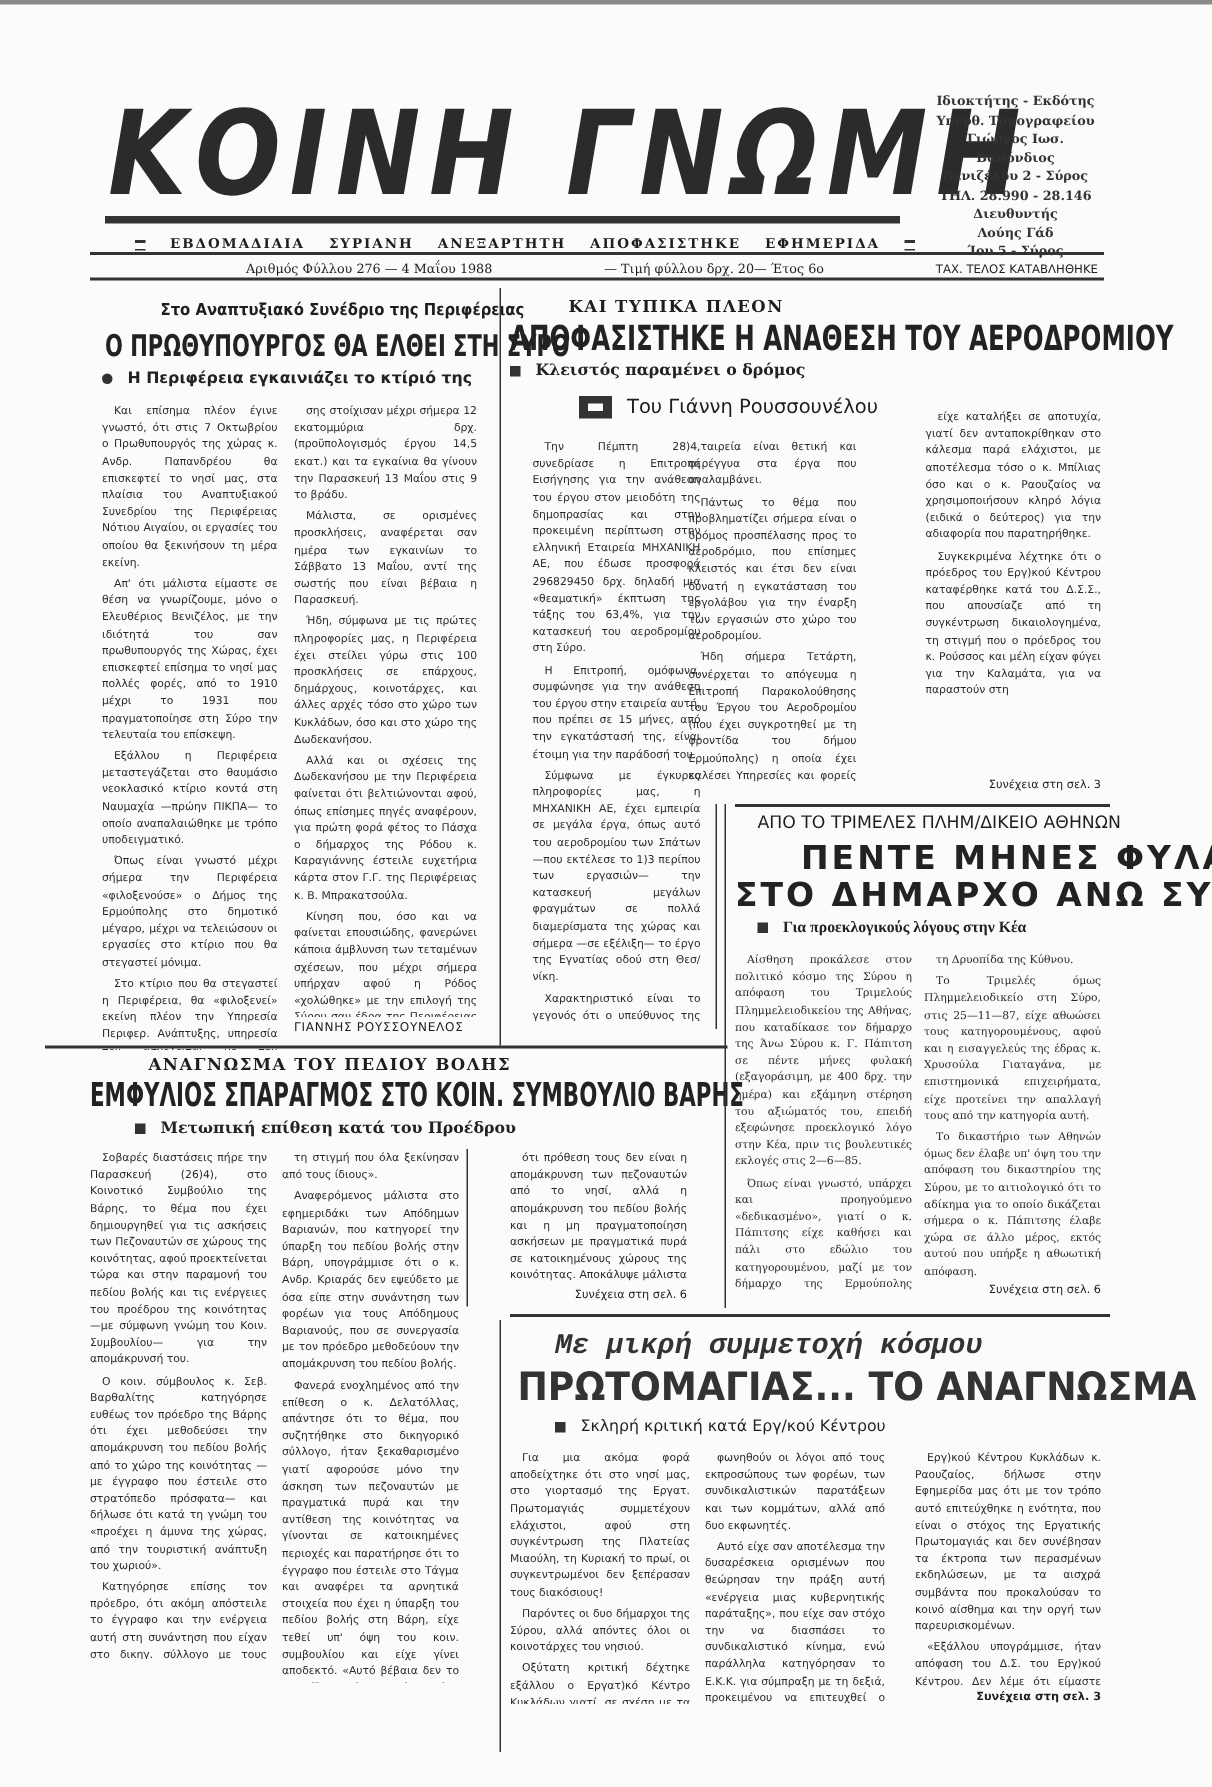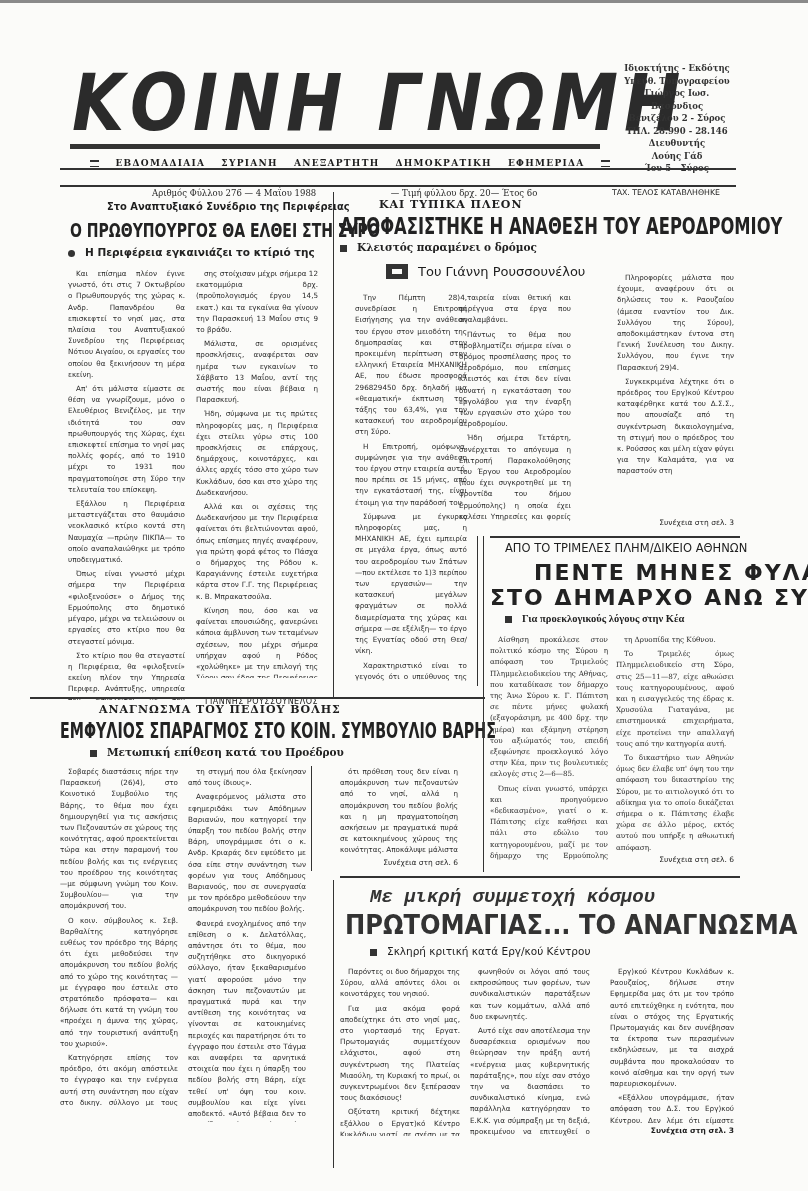--- a/index.html
+++ b/index.html
@@ -5,21 +5,21 @@
   html,body{margin:0;padding:0;background:#fbfbf9;}
   body{width:808px;height:1191px;position:relative;overflow:hidden;font-family:"DejaVu Sans",sans-serif;color:#1e1e1e;}
   .abs{position:absolute;}
   .topbar{left:0;top:0;width:808px;height:3px;background:#8a8a8a;}
   .masthead{left:72px;top:62px;width:540px;height:82px;font-family:"DejaVu Sans Condensed","DejaVu Sans",sans-serif;font-weight:bold;font-style:italic;font-size:78px;line-height:82px;letter-spacing:6px;color:#2b2b2b;transform:scaleX(0.96);transform-origin:left top;white-space:nowrap;}
   .masthead-rule{left:70px;top:144px;width:530px;height:5px;background:#333;}
   .pubinfo{left:622px;top:62px;width:110px;font-family:"DejaVu Serif",serif;font-size:8.5px;line-height:12.5px;text-align:center;font-weight:bold;color:#333;}
   .tagline{left:90px;top:158px;width:520px;font-family:"DejaVu Serif",serif;font-weight:bold;font-size:9px;letter-spacing:1.3px;display:flex;gap:16px;align-items:center;}
   .tagline .dash{width:36px;height:4px;border-top:2px solid #333;border-bottom:1px solid #333;}
   .rule-thick{height:2px;background:#333;}
-  .issuebar{left:44px;top:170px;width:676px;font-family:"DejaVu Serif",serif;font-size:8.5px;display:flex;justify-content:space-between;padding-top:18px;text-align:right;}
+  .issuebar{left:56px;top:170px;width:676px;font-family:"DejaVu Serif",serif;font-size:8.5px;display:flex;justify-content:space-between;padding-top:5px;text-align:right;}
   .col-text{font-family:"DejaVu Sans",sans-serif;font-size:7.2px;line-height:11.2px;color:#2a2a2a;text-align:justify;overflow:hidden;}
   .col-text p{margin:0 0 3px 0;text-indent:8px;}
   .kicker{font-family:"DejaVu Sans Condensed","DejaVu Sans",sans-serif;font-weight:bold;margin-left:39px;}
   .headline{font-family:"DejaVu Sans Condensed","DejaVu Sans",sans-serif;font-weight:bold;color:#222;white-space:nowrap;transform-origin:left top;}
   .sub{font-family:"DejaVu Sans",sans-serif;font-weight:bold;font-size:10.5px;color:#222;white-space:nowrap;}
   .sq{display:inline-block;width:7px;height:7px;background:#333;margin-right:10px;vertical-align:middle;}
   .vline{width:1px;background:#333;}
   .hline{height:2px;background:#333;}
   .cont{font-family:"DejaVu Sans",sans-serif;font-size:7.5px;text-align:right;}
   .serif-text{font-family:"DejaVu Serif",serif;font-size:7.2px;line-height:11.2px;color:#2a2a2a;text-align:justify;overflow:hidden;}
@@ -40,21 +40,21 @@
   <div>ΤΗΛ. 28.990 - 28.146</div>
   <div>Διευθυντής</div>
   <div>Λούης Γάδ</div>
   <div>Ίου 5 - Σύρος</div>
 </div>
 <div class="abs tagline">
   <span class="dash"></span>
   <span>ΕΒΔΟΜΑΔΙΑΙΑ</span>
   <span>ΣΥΡΙΑΝΗ</span>
   <span>ΑΝΕΞΑΡΤΗΤΗ</span>
-  <span>ΔΗΜΟΚΡΑΤΙΚΗ</span>
+  <span>ΑΠΟΦΑΣΙΣΤΗΚΕ</span>
   <span>ΕΦΗΜΕΡΙΔΑ</span>
   <span class="dash"></span>
 </div>
 <div class="abs rule-thick" style="left:60px;top:168px;width:676px;"></div>
 <div class="abs issuebar">
   <span style="margin-left:108px;">Αριθμός Φύλλου 276 — 4 Μαΐου 1988</span>
   <span>— Τιμή φύλλου δρχ. 20— Έτος 6ο</span>
   <span style="font-family:'DejaVu Sans',sans-serif;font-size:7.8px;">ΤΑΧ. ΤΕΛΟΣ ΚΑΤΑΒΛΗΘΗΚΕ</span>
 </div>
 <div class="abs rule-thick" style="left:60px;top:185px;width:676px;"></div>
@@ -70,21 +70,21 @@
   <p>Στο κτίριο που θα στεγαστεί η Περιφέρεια, θα «φιλοξενεί» εκείνη πλέον την Υπηρεσία Περιφερ. Ανάπτυξης, υπηρεσία που ασχολείται με την προώθηση των επενδύσεων και της περιοχής γενικότερα, στελεχωμένη σήμερα από εφτά υπαλλήλους.</p>
 
 </div>
 <div class="abs col-text" style="left:196px;top:268px;width:122px;height:410px;">
   <p>σης στοίχισαν μέχρι σήμερα 12 εκατομμύρια δρχ. (προϋπολογισμός έργου 14,5 εκατ.) και τα εγκαίνια θα γίνουν την Παρασκευή 13 Μαΐου στις 9 το βράδυ.</p>
   <p>Μάλιστα, σε ορισμένες προσκλήσεις, αναφέρεται σαν ημέρα των εγκαινίων το Σάββατο 13 Μαΐου, αντί της σωστής που είναι βέβαια η Παρασκευή.</p>
   <p>Ήδη, σύμφωνα με τις πρώτες πληροφορίες μας, η Περιφέρεια έχει στείλει γύρω στις 100 προσκλήσεις σε επάρχους, δημάρχους, κοινοτάρχες, και άλλες αρχές τόσο στο χώρο των Κυκλάδων, όσο και στο χώρο της Δωδεκανήσου.</p>
   <p>Αλλά και οι σχέσεις της Δωδεκανήσου με την Περιφέρεια φαίνεται ότι βελτιώνονται αφού, όπως επίσημες πηγές αναφέρουν, για πρώτη φορά φέτος το Πάσχα ο δήμαρχος της Ρόδου κ. Καραγιάννης έστειλε ευχετήρια κάρτα στον Γ.Γ. της Περιφέρειας κ. Β. Μπρακατσούλα.</p>
   <p>Κίνηση που, όσο και να φαίνεται επουσιώδης, φανερώνει κάποια άμβλυνση των τεταμένων σχέσεων, που μέχρι σήμερα υπήρχαν αφού η Ρόδος «χολώθηκε» με την επιλογή της Σύρου σαν έδρα της Περιφέρειας και προσπαθεί να αποσκιστεί και να δημιουργήσει ξεχωριστή Περιφέρεια στο χώρο της Δωδεκανήσου.</p>
 </div>
-<div class="abs" style="left:196px;top:680px;width:122px;text-align:right;font-size:8px;letter-spacing:0.5px;margin-top:17px;">ΓΙΑΝΝΗΣ ΡΟΥΣΣΟΥΝΕΛΟΣ</div>
+<div class="abs" style="left:196px;top:680px;width:122px;font-size:8px;letter-spacing:0.5px;">ΓΙΑΝΝΗΣ ΡΟΥΣΣΟΥΝΕΛΟΣ</div>
 <div class="abs vline" style="left:333px;top:192px;height:505px;"></div>
 
 <div class="abs kicker" style="left:340px;top:198px;font-size:11px;font-family:'DejaVu Serif',serif;letter-spacing:1px;">ΚΑΙ ΤΥΠΙΚΑ ΠΛΕΟΝ</div>
 <div class="abs headline" style="left:340px;top:213px;font-size:23px;transform:scaleX(0.79);">ΑΠΟΦΑΣΙΣΤΗΚΕ Η ΑΝΑΘΕΣΗ ΤΟΥ ΑΕΡΟΔΡΟΜΙΟΥ</div>
 <div class="abs sub" style="left:340px;top:241px;font-family:'DejaVu Serif',serif;"><span class="sq"></span><span>Κλειστός παραμένει ο δρόμος</span></div>
 <div class="abs" style="left:342px;top:264px;display:flex;align-items:center;padding-left:44px;">
   <span style="display:inline-block;width:22px;height:15px;background:#333;position:relative;margin-right:10px;">
       <span style="position:absolute;left:6px;top:5px;width:10px;height:5px;background:#fbfbf9;"></span>
     </span>
   <span style="font-size:13px;">Του Γιάννη Ρουσσουνέλου</span>
@@ -96,21 +96,21 @@
   <p>Χαρακτηριστικό είναι το γεγονός ότι ο υπεύθυνος της Πολιτικής Αεροπορίας δήλωσε, μετά τα τέλος της δημοπρασίας, ότι «η ανάδοχος εταιρεία είναι ό,τι το καλύτερο μπορούσε να πετύχει ο διαγωνισμός αυτός», ενώ θεωρώντας προφανώς —εκτός της προσφερόμενης τιμής— ότι η ε-</p>
 </div>
 <div class="abs vline" style="left:477px;top:536px;height:150px;"></div>
 <div class="abs col-text" style="left:459px;top:292px;width:112px;height:232px;">
   <p>ταιρεία είναι θετική και φερέγγυα στα έργα που αναλαμβάνει.</p>
   <p>Πάντως το θέμα που προβληματίζει σήμερα είναι ο δρόμος προσπέλασης προς το αεροδρόμιο, που επίσημες κλειστός και έτσι δεν είναι δυνατή η εγκατάσταση του εργολάβου για την έναρξη των εργασιών στο χώρο του αεροδρομίου.</p>
   <p>Ήδη σήμερα Τετάρτη, συνέρχεται το απόγευμα η Επιτροπή Παρακολούθησης του Έργου του Αεροδρομίου (που έχει συγκροτηθεί με τη φροντίδα του δήμου Ερμούπολης) η οποία έχει καλέσει Υπηρεσίες και φορείς του νησιού, προκειμένου να βρεθούν λύσεις για ορισμένα θέματα τα οποία μπορούν να αντιμετωπιστούν «εκ των έσω».</p>
 
 </div>
 <div class="abs col-text" style="left:617px;top:272px;width:117px;height:246px;">
-  <p>Πληροφορίες μάλιστα που έχουμε, αναφέρουν ότι οι δηλώσεις του κ. Ραουζαίου (άμεσα εναντίον του Δικ. Συλλόγου της Σύρου), αποδοκιμάστηκαν έντονα στη Γενική Συνέλευση του Δικηγ. Συλλόγου, που έγινε την Παρασκευή 29)4.</p>
+  <p>είχε καταλήξει σε αποτυχία, γιατί δεν ανταποκρίθηκαν στο κάλεσμα παρά ελάχιστοι, με αποτέλεσμα τόσο ο κ. Μπίλιας όσο και ο κ. Ραουζαίος να χρησιμοποιήσουν κληρό λόγια (ειδικά ο δεύτερος) για την αδιαφορία που παρατηρήθηκε.</p>
   <p>Συγκεκριμένα λέχτηκε ότι ο πρόεδρος του Εργ)κού Κέντρου καταφέρθηκε κατά του Δ.Σ.Σ., που απουσίαζε από τη συγκέντρωση δικαιολογημένα, τη στιγμή που ο πρόεδρος του κ. Ρούσσος και μέλη είχαν φύγει για την Καλαμάτα, για να παραστούν στη</p>
 </div>
 <div class="abs cont" style="left:617px;top:518px;width:117px;">Συνέχεια στη σελ. 3</div>
 <div class="abs hline" style="left:490px;top:536px;width:250px;"></div>
 
 <div class="abs" style="left:505px;top:541px;font-size:11.5px;">ΑΠΟ ΤΟ ΤΡΙΜΕΛΕΣ ΠΛΗΜ/ΔΙΚΕΙΟ ΑΘΗΝΩΝ</div>
 <div class="abs headline" style="left:534px;top:560px;font-size:22px;font-family:'DejaVu Sans',sans-serif;letter-spacing:2px;">ΠΕΝΤΕ ΜΗΝΕΣ ΦΥΛΑΚΗ</div>
 <div class="abs headline" style="left:490px;top:585px;font-size:22px;font-family:'DejaVu Sans',sans-serif;letter-spacing:2px;">ΣΤΟ ΔΗΜΑΡΧΟ ΑΝΩ ΣΥΡΟΥ</div>
 <div class="abs sub" style="left:505px;top:613px;font-family:Liberation Serif, serif;"><span class="sq"></span><span>Για προεκλογικούς λόγους στην Κέα</span></div>
 <div class="abs serif-text" style="left:490px;top:634px;width:118px;height:228px;">
@@ -146,22 +146,22 @@
 </div>
 <div class="abs cont" style="left:340px;top:858px;width:118px;">Συνέχεια στη σελ. 6</div>
 <div class="abs vline" style="left:483px;top:536px;height:336px;"></div>
 
 <div class="abs hline" style="left:340px;top:876px;width:400px;"></div>
 <div class="abs vline" style="left:333px;top:880px;height:288px;"></div>
 <div class="abs" style="left:370px;top:886px;font-family:Liberation Mono, monospace;font-style:italic;font-weight:bold;font-size:19px;color:#333;">Με μικρή συμμετοχή κόσμου</div>
 <div class="abs headline" style="left:345px;top:910px;font-size:26px;font-family:'DejaVu Sans',sans-serif;color:#333;transform:scaleX(0.93);">ΠΡΩΤΟΜΑΓΙΑΣ... ΤΟ ΑΝΑΓΝΩΣΜΑ</div>
 <div class="abs" style="left:370px;top:945px;font-size:10.5px;"><span class="sq"></span><span>Σκληρή κριτική κατά Εργ/κού Κέντρου</span></div>
 <div class="abs col-text" style="left:340px;top:966px;width:120px;height:170px;">
+  <p>Για μια ακόμα φορά αποδείχτηκε ότι στο νησί μας, στο γιορτασμό της Εργατ. Πρωτομαγιάς συμμετέχουν ελάχιστοι, αφού στη συγκέντρωση της Πλατείας Μιαούλη, τη Κυριακή το πρωί, οι συγκεντρωμένοι δεν ξεπέρασαν τους διακόσιους!</p>
   <p>Παρόντες οι δυο δήμαρχοι της Σύρου, αλλά απόντες όλοι οι κοινοτάρχες του νησιού.</p>
-  <p>Για μια ακόμα φορά αποδείχτηκε ότι στο νησί μας, στο γιορτασμό της Εργατ. Πρωτομαγιάς συμμετέχουν ελάχιστοι, αφού στη συγκέντρωση της Πλατείας Μιαούλη, τη Κυριακή το πρωί, οι συγκεντρωμένοι δεν ξεπέρασαν τους διακόσιους!</p>
   <p>Οξύτατη κριτική δέχτηκε εξάλλου ο Εργατ)κό Κέντρο Κυκλάδων γιατί, σε σχέση με τα άλλα χρόνια, αποφάσισε κατά πλειοψηφία (13—1) να μην εκ-</p>
 </div>
 <div class="abs col-text" style="left:470px;top:966px;width:120px;height:170px;">
   <p>φωνηθούν οι λόγοι από τους εκπροσώπους των φορέων, των συνδικαλιστικών παρατάξεων και των κομμάτων, αλλά από δυο εκφωνητές.</p>
   <p>Αυτό είχε σαν αποτέλεσμα την δυσαρέσκεια ορισμένων που θεώρησαν την πράξη αυτή «ενέργεια μιας κυβερνητικής παράταξης», που είχε σαν στόχο την να διασπάσει το συνδικαλιστικό κίνημα, ενώ παράλληλα κατηγόρησαν το Ε.Κ.Κ. για σύμπραξη με τη δεξιά, προκειμένου να επιτευχθεί ο σκοπός του.</p>
 
 </div>
 <div class="abs col-text" style="left:610px;top:966px;width:124px;height:160px;">
   <p>Εργ)κού Κέντρου Κυκλάδων κ. Ραουζαίος, δήλωσε στην Εφημερίδα μας ότι με τον τρόπο αυτό επιτεύχθηκε η ενότητα, που είναι ο στόχος της Εργατικής Πρωτομαγιάς και δεν συνέβησαν τα έκτροπα των περασμένων εκδηλώσεων, με τα αισχρά συμβάντα που προκαλούσαν το κοινό αίσθημα και την οργή των παρευρισκομένων.</p>
   <p>«Εξάλλου υπογράμμισε, ήταν απόφαση του Δ.Σ. του Εργ)κού Κέντρου. Δεν λέμε ότι είμαστε αλάνθαστοι. Ο λαός ας μας</p>

